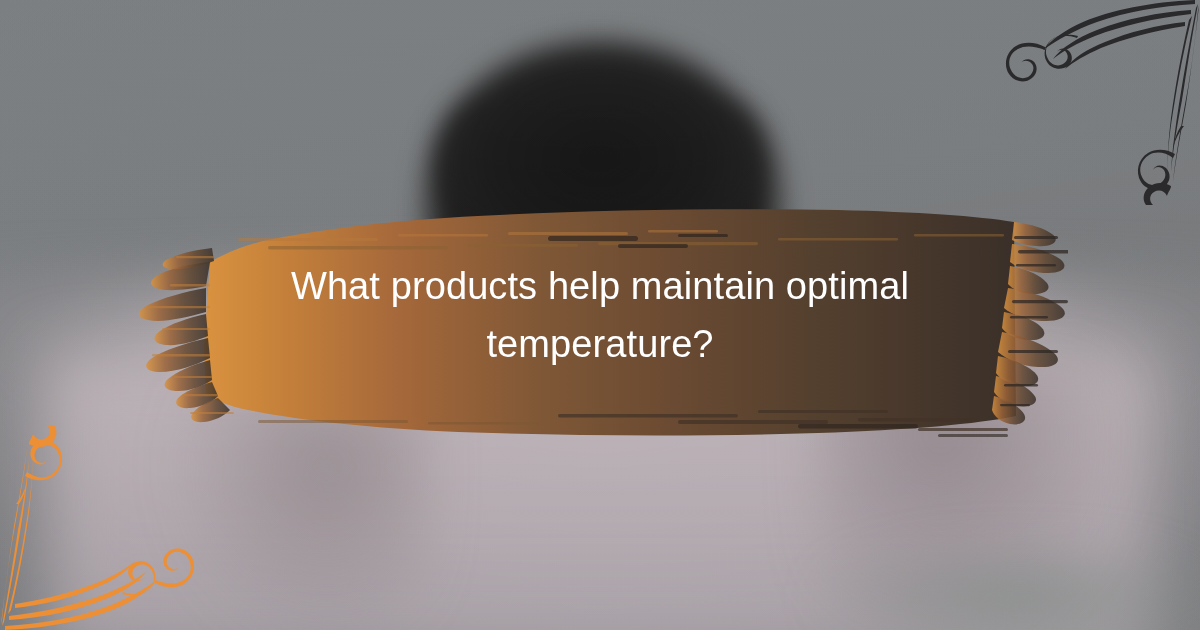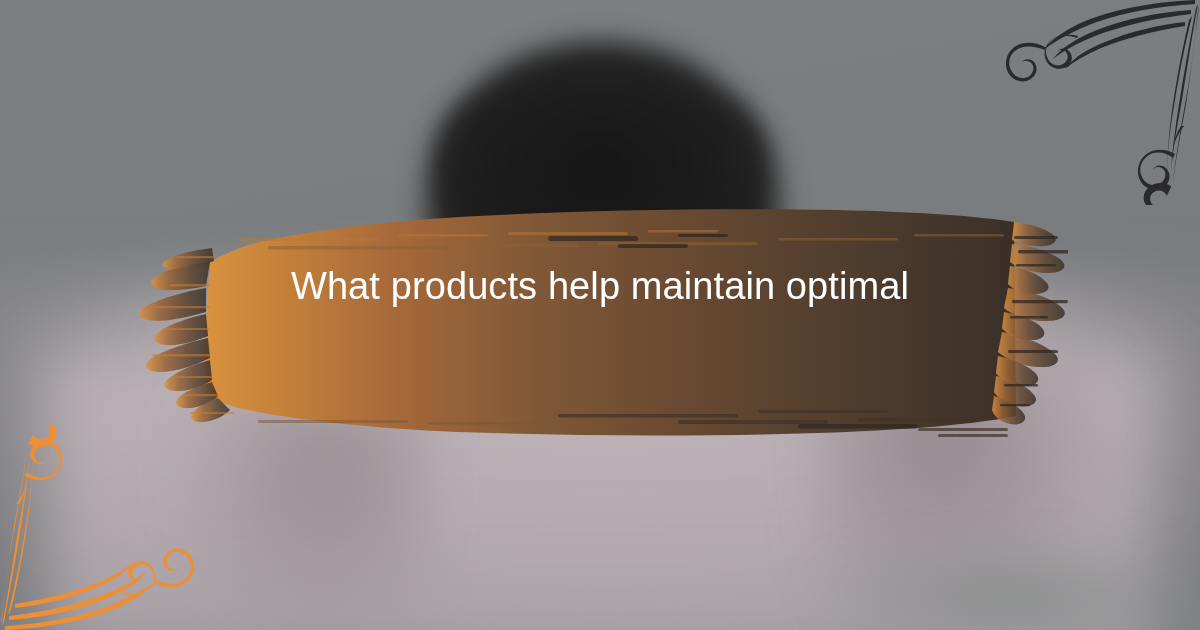--- a/index.html
+++ b/index.html
@@ -359,15 +359,16 @@
       </g>
       <g fill="#2b231e" opacity="0.6">
         <rect x="680" y="236" width="120" height="4.4" rx="2.2"></rect>
         <rect x="820" y="246" width="70" height="3" rx="1.5"></rect>
       </g>
     </svg>
   </div>
 
   <div class="banner-text">
     <div>What products help maintain optimal</div>
+    <div>temperature?</div>
   </div>
 
 </div>
 
 </body></html>

